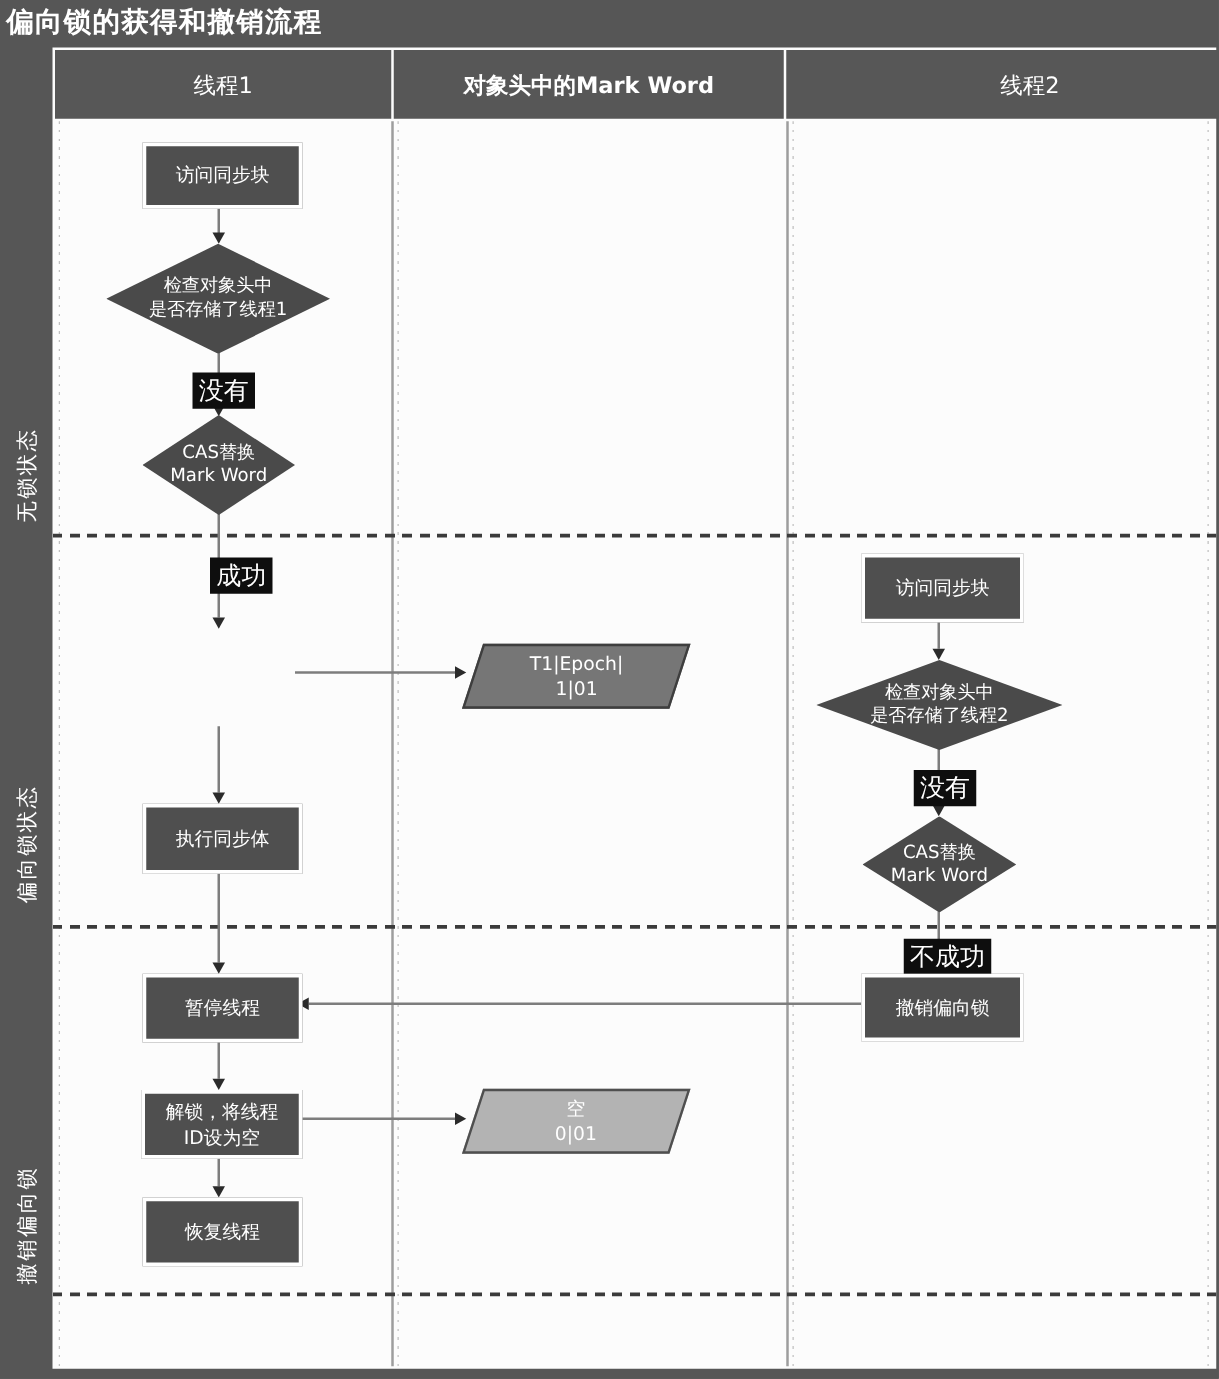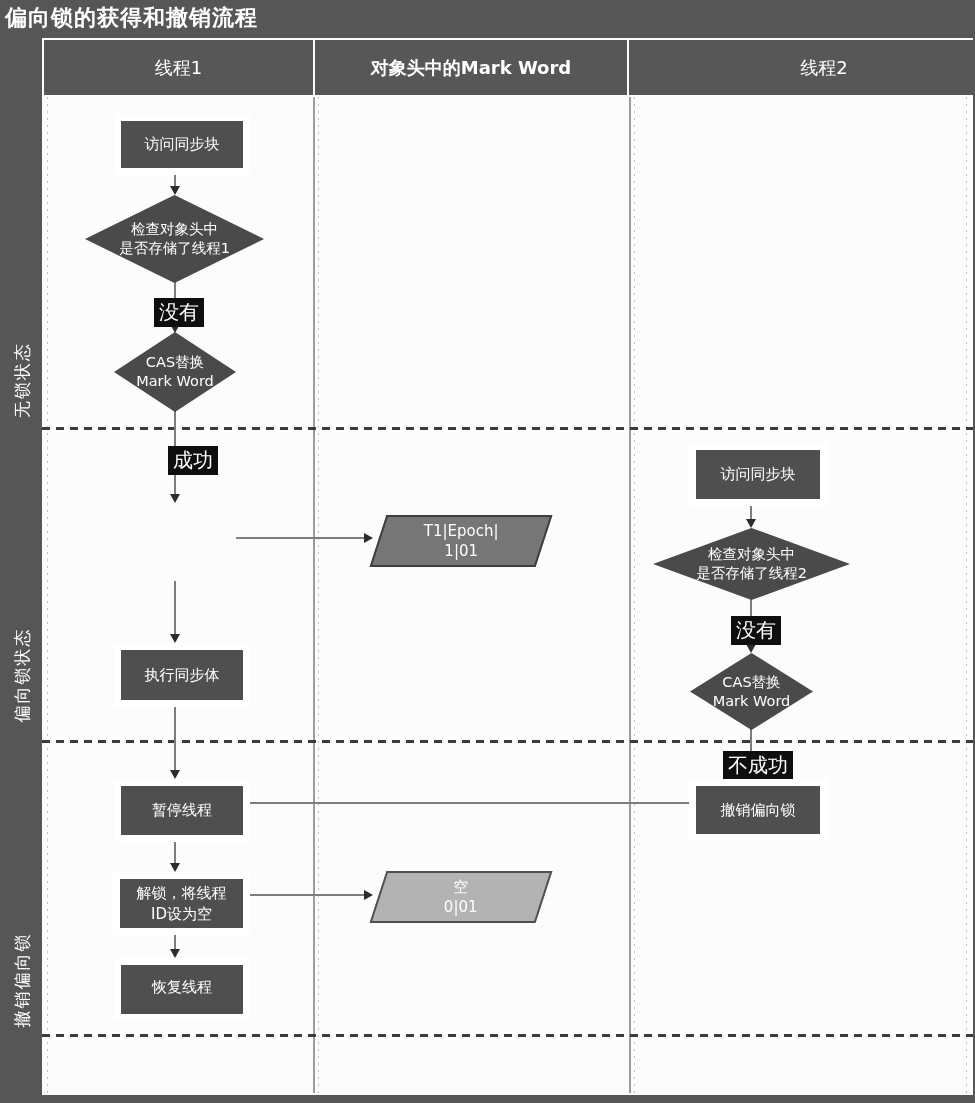--- a/index.html
+++ b/index.html
@@ -9,21 +9,21 @@
   .table-outer{position:absolute;left:42px;top:38px;width:931px;height:1057px;background:#fcfcfc;}
   .hcell{position:absolute;top:2px;height:55px;background:#575757;color:#ffffff;
          display:flex;align-items:center;justify-content:center;font-size:18px;}
   .lane-sep{position:absolute;top:97px;height:996px;width:2px;background:#9d9d9d;}
   .lane-dot{position:absolute;top:97px;height:996px;width:1px;
             background-image:repeating-linear-gradient(180deg,#c0c0c0 0 2px,transparent 2px 7px);}
   .phase-divider{position:absolute;left:42px;width:931px;height:3px;
             background:repeating-linear-gradient(90deg,#3b3b3b 0 8px,transparent 8px 14px);}
   .sideband{position:absolute;color:#ffffff;font-size:17px;width:160px;height:34px;
             line-height:34px;text-align:center;transform:rotate(-90deg);letter-spacing:2px;}
-  .box{position:absolute;background:#4f4f4f;border:7px solid #ffffff;color:#ffffff;
+  .box{position:absolute;background:#4f4f4f;border:3px solid #ffffff;color:#ffffff;
        display:flex;align-items:center;justify-content:center;text-align:center;
        font-size:15px;line-height:1.35;white-space:pre-line;}
   .diamond{position:absolute;background:#4a4a4a;color:#ffffff;
        clip-path:polygon(50% 0,100% 50%,50% 100%,0 50%);
        display:flex;align-items:center;justify-content:center;text-align:center;
        font-size:14.5px;line-height:1.3;white-space:pre-line;}
   .elabel{position:absolute;background:#0e0e0e;color:#ffffff;font-size:20px;
        padding:1px 5px;white-space:nowrap;}
   .pgram{position:absolute;transform:skewX(-18deg);border:2px solid #3e3e3e;
        display:flex;align-items:center;justify-content:center;}
@@ -104,21 +104,21 @@
   <div class="diamond" style="left:85px;top:195px;width:179px;height:88px;">检查对象头中
 是否存储了线程1</div>
   <div class="elabel" style="left:154px;top:298px;">没有</div>
   <div class="diamond" style="left:114px;top:332px;width:122px;height:80px;">CAS替换
 Mark Word</div>
   <div class="elabel" style="left:168px;top:446px;">成功</div>
   <div class="box" style="left:114px;top:779px;width:122px;height:49px;">暂停线程</div>
   <div class="box" style="left:114px;top:643px;width:122px;height:50px;">执行同步体</div>
   <div class="box" style="left:113px;top:872px;width:123px;height:49px;">解锁，将线程
 ID设为空</div>
-  <div class="box" style="left:114px;top:958px;width:122px;height:49px;font-family:Liberation Mono, monospace;">恢复线程</div>
+  <div class="box" style="left:114px;top:958px;width:122px;height:49px;">恢复线程</div>
 
   <div class="pgram pg-dark" style="left:378px;top:515px;width:162px;height:48px;">
     <div class="ptxt">T1|Epoch|
 1|01</div>
   </div>
   <div class="pgram pg-light" style="left:378px;top:871px;width:162px;height:48px;">
     <div class="ptxt">空
 0|01</div>
   </div>
 

